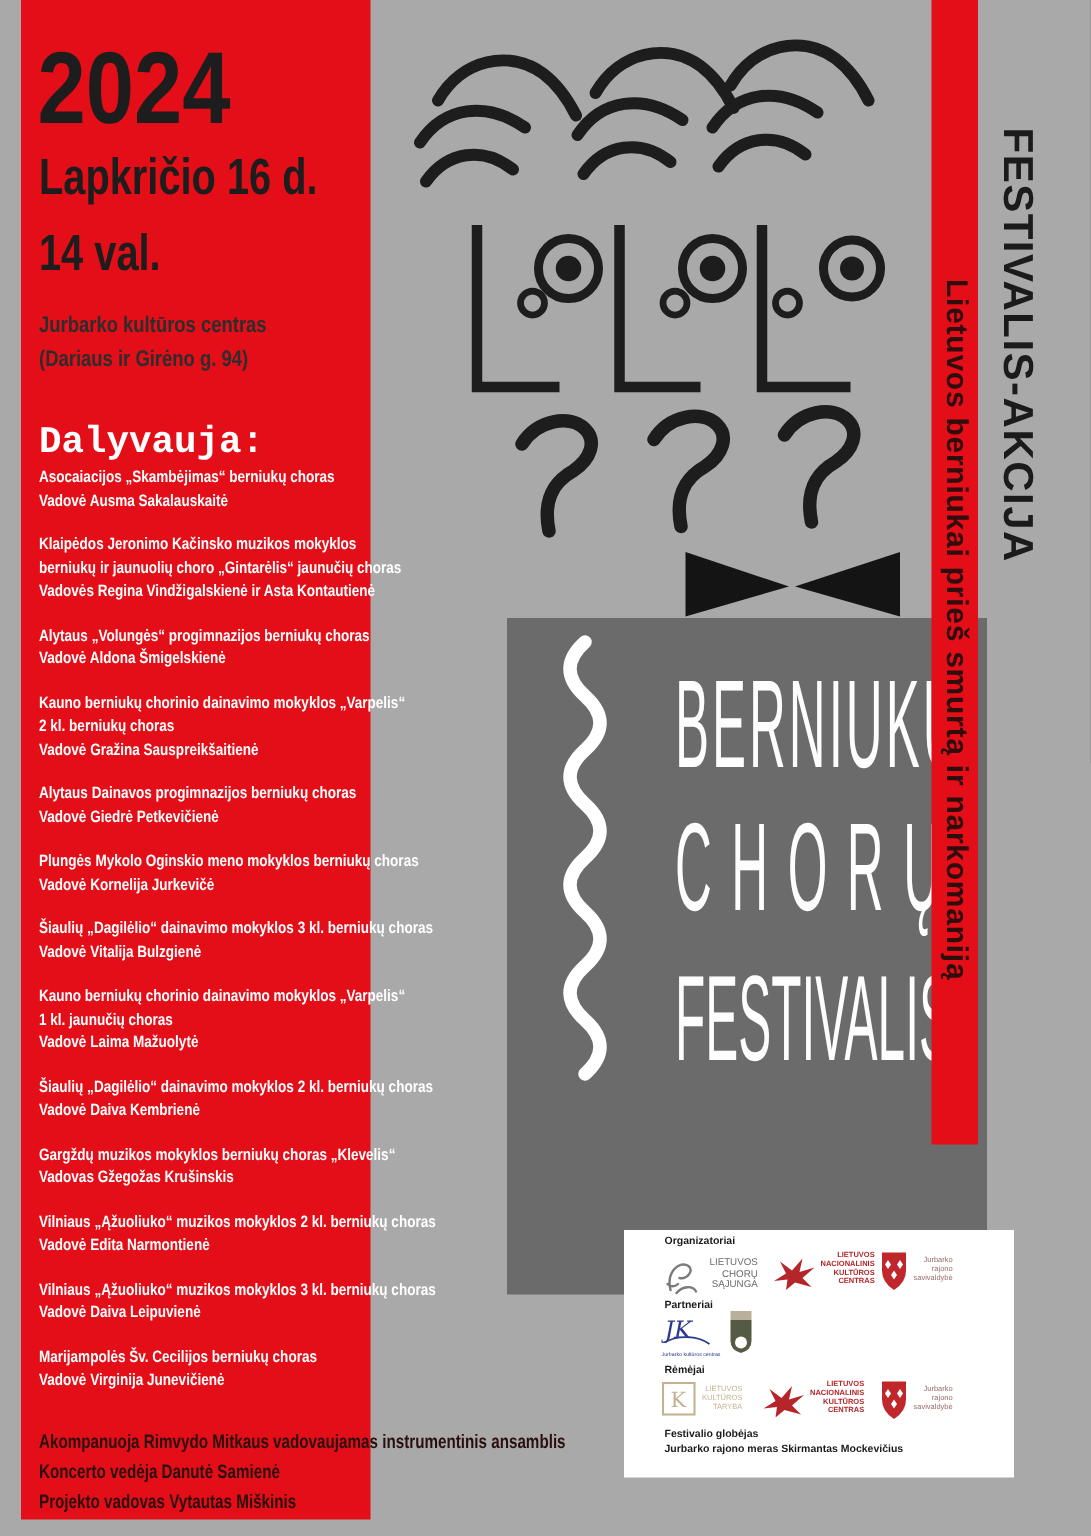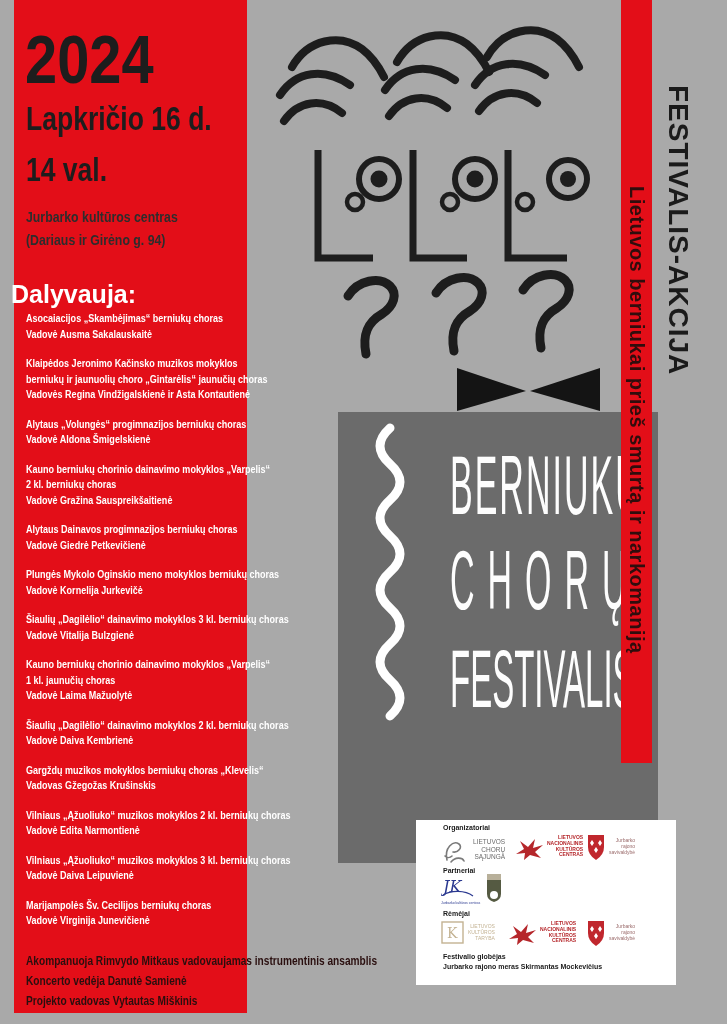--- a/index.html
+++ b/index.html
@@ -11,21 +11,21 @@
   .abs { position:absolute; }
 
   
   #red-panel { left:14px; top:0; width:233px; height:1013px; background:#e30e18; }
 
   .cond { transform:scaleX(0.82); transform-origin:left top; white-space:nowrap; }
   #year      { left:25px; top:20px;  font-size:68px; font-weight:bold; color:#1d1d1d; transform:scaleX(0.85); transform-origin:left top; }
   #date-1    { left:26px; top:99px;  font-size:34px; font-weight:bold; color:#1d1d1d; transform:scaleX(0.78); transform-origin:left top; }
   #date-2    { left:26px; top:150px; font-size:34px; font-weight:bold; color:#1d1d1d; transform:scaleX(0.78); transform-origin:left top; }
   #venue     { left:26px; top:205px; font-size:15px; font-weight:bold; color:#2d2d2d; line-height:23px; transform:scaleX(0.82); transform-origin:left top; white-space:nowrap; }
-  #dalyvauja { left:11px; top:280px; font-size:25px; font-weight:bold; color:#ffffff; }
+  #dalyvauja { left:26px; top:280px; font-size:25px; font-weight:bold; color:#ffffff;font-family:Liberation Mono, monospace; }
   #participants { left:26px; top:311px; color:#ffffff; font-size:11px; font-weight:bold; line-height:15.5px; }
   .p-item { margin-bottom:14px; }
   .p-item div { white-space:nowrap; }
   #left-footer { left:26px; top:951px; color:#2a0f0f; font-size:13px; font-weight:bold; line-height:20px; transform:scaleX(0.78); transform-origin:left top; white-space:nowrap; }
 
   
   #face-svg { left:255px; top:25px; width:365px; height:395px; }
 
   
   #dark-box { left:338px; top:412px; width:320px; height:451px; background:#6b6b6b; }

